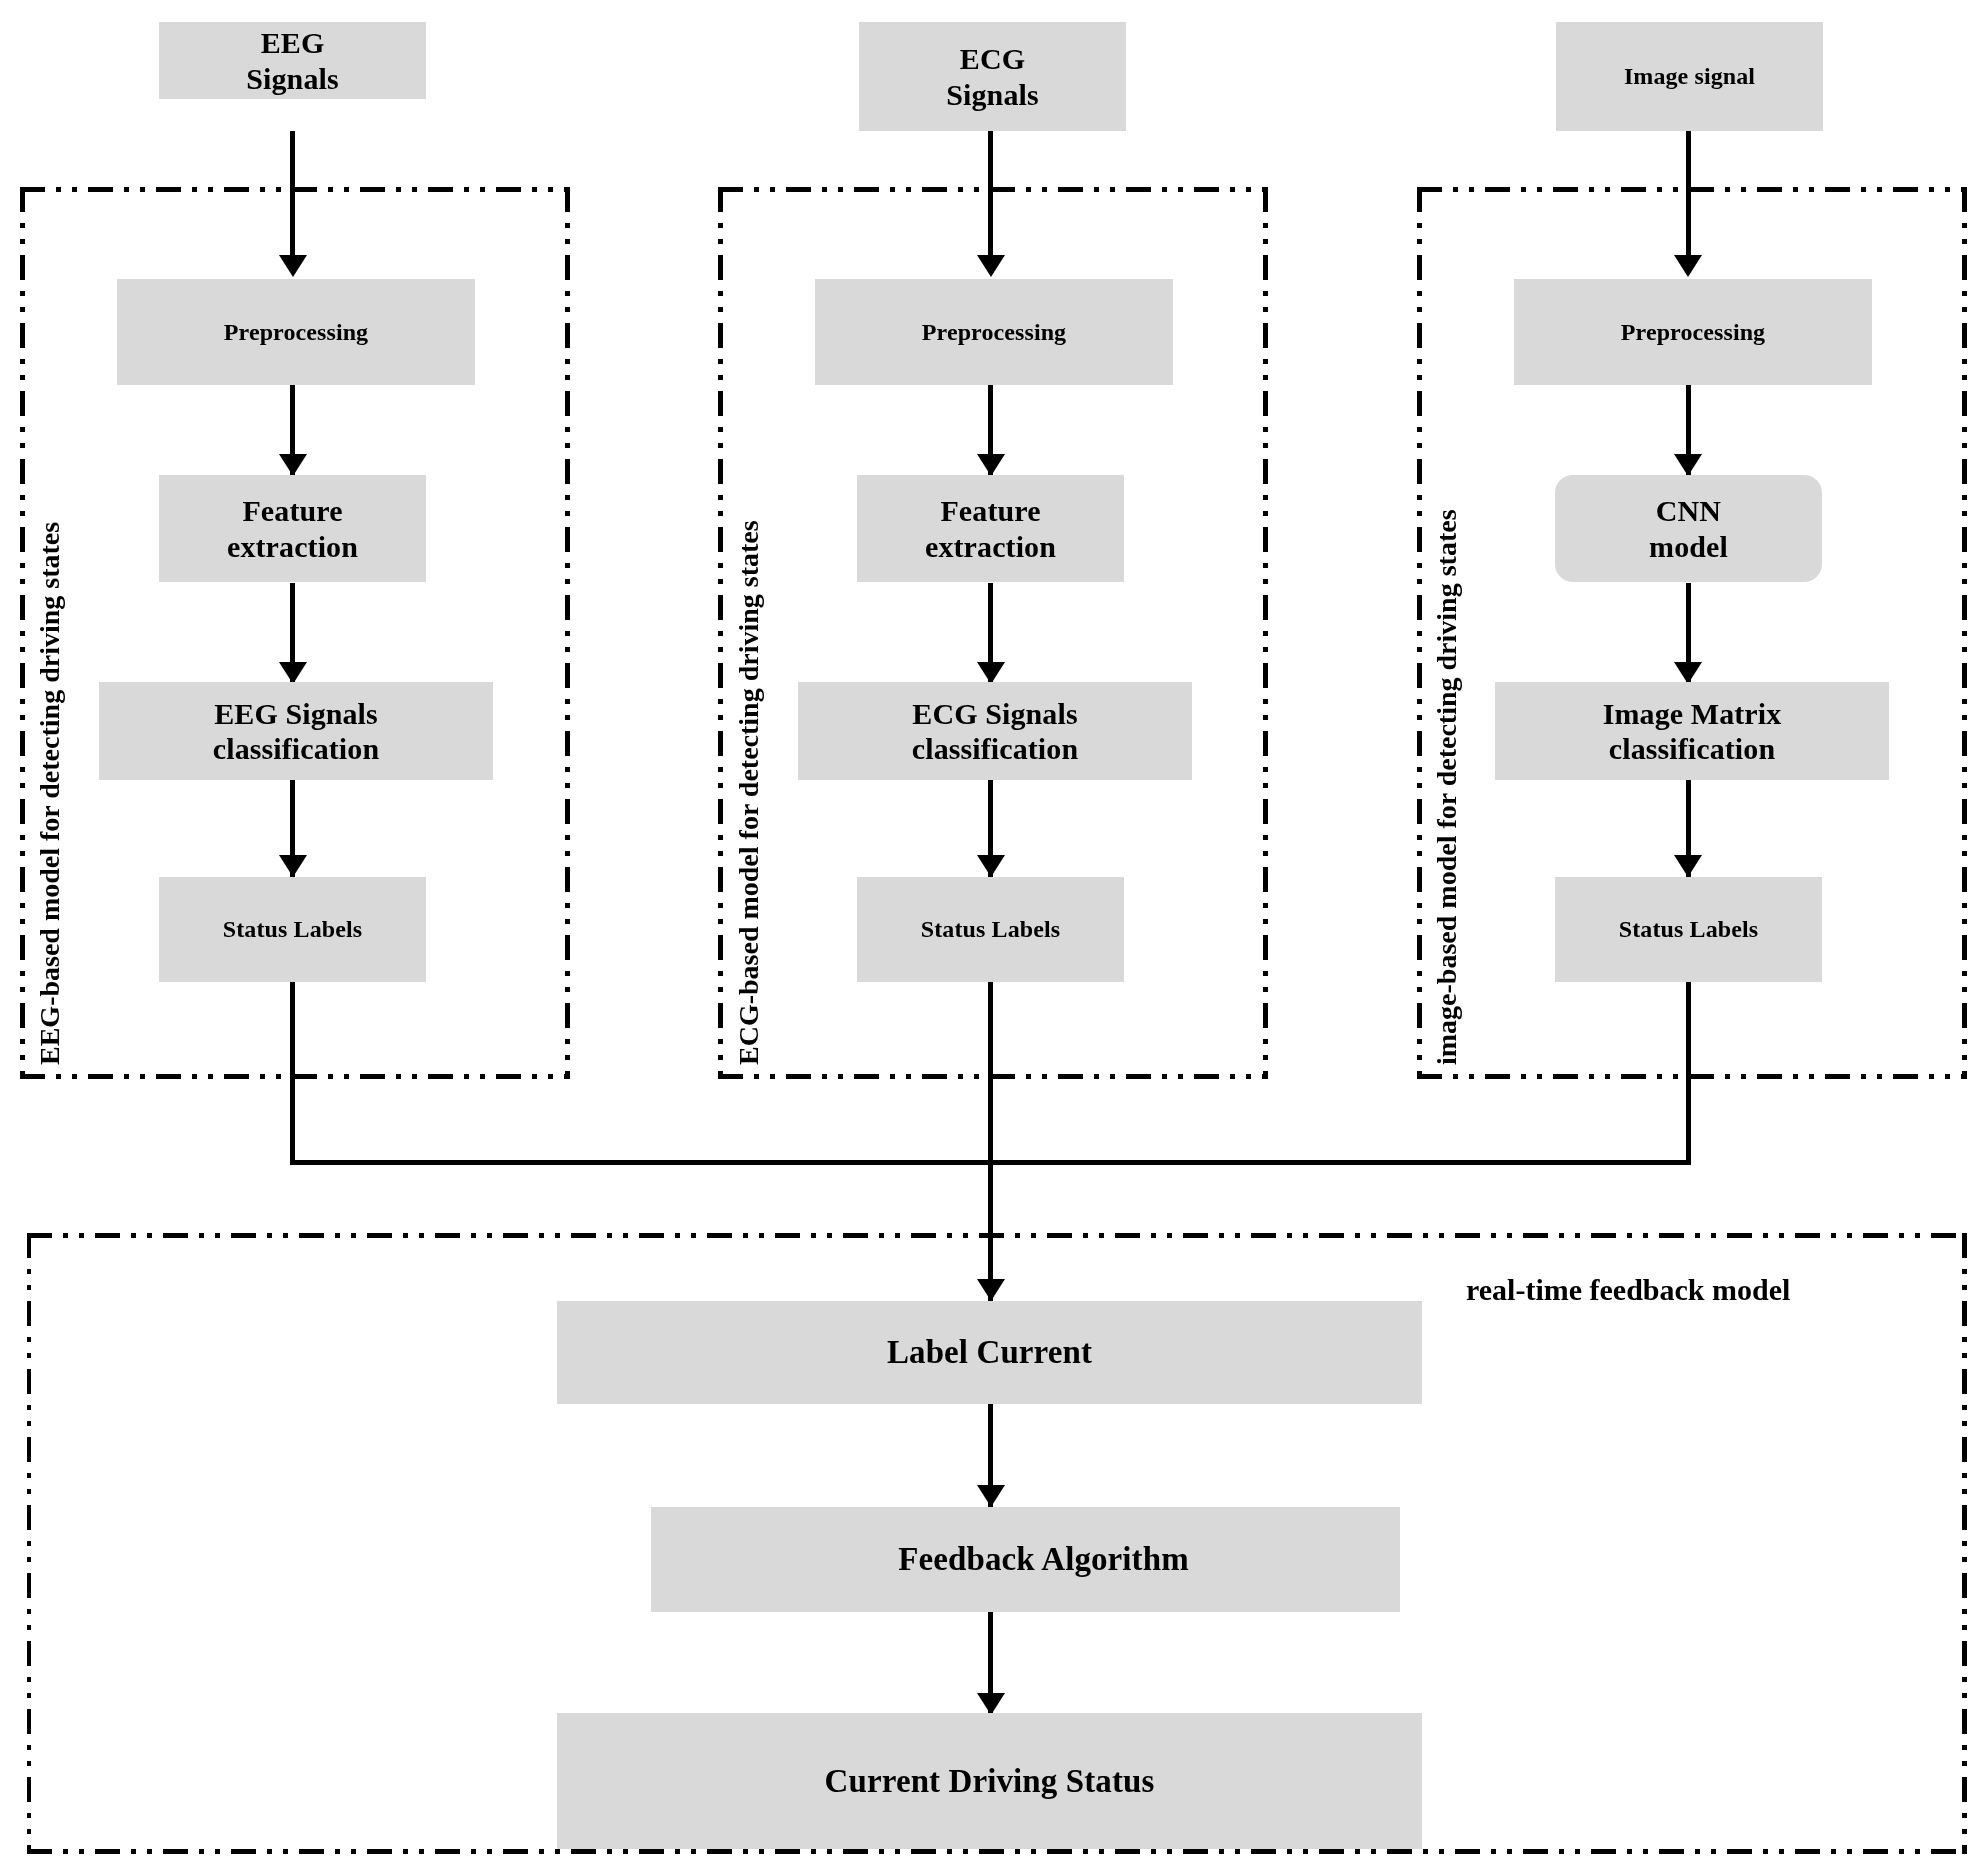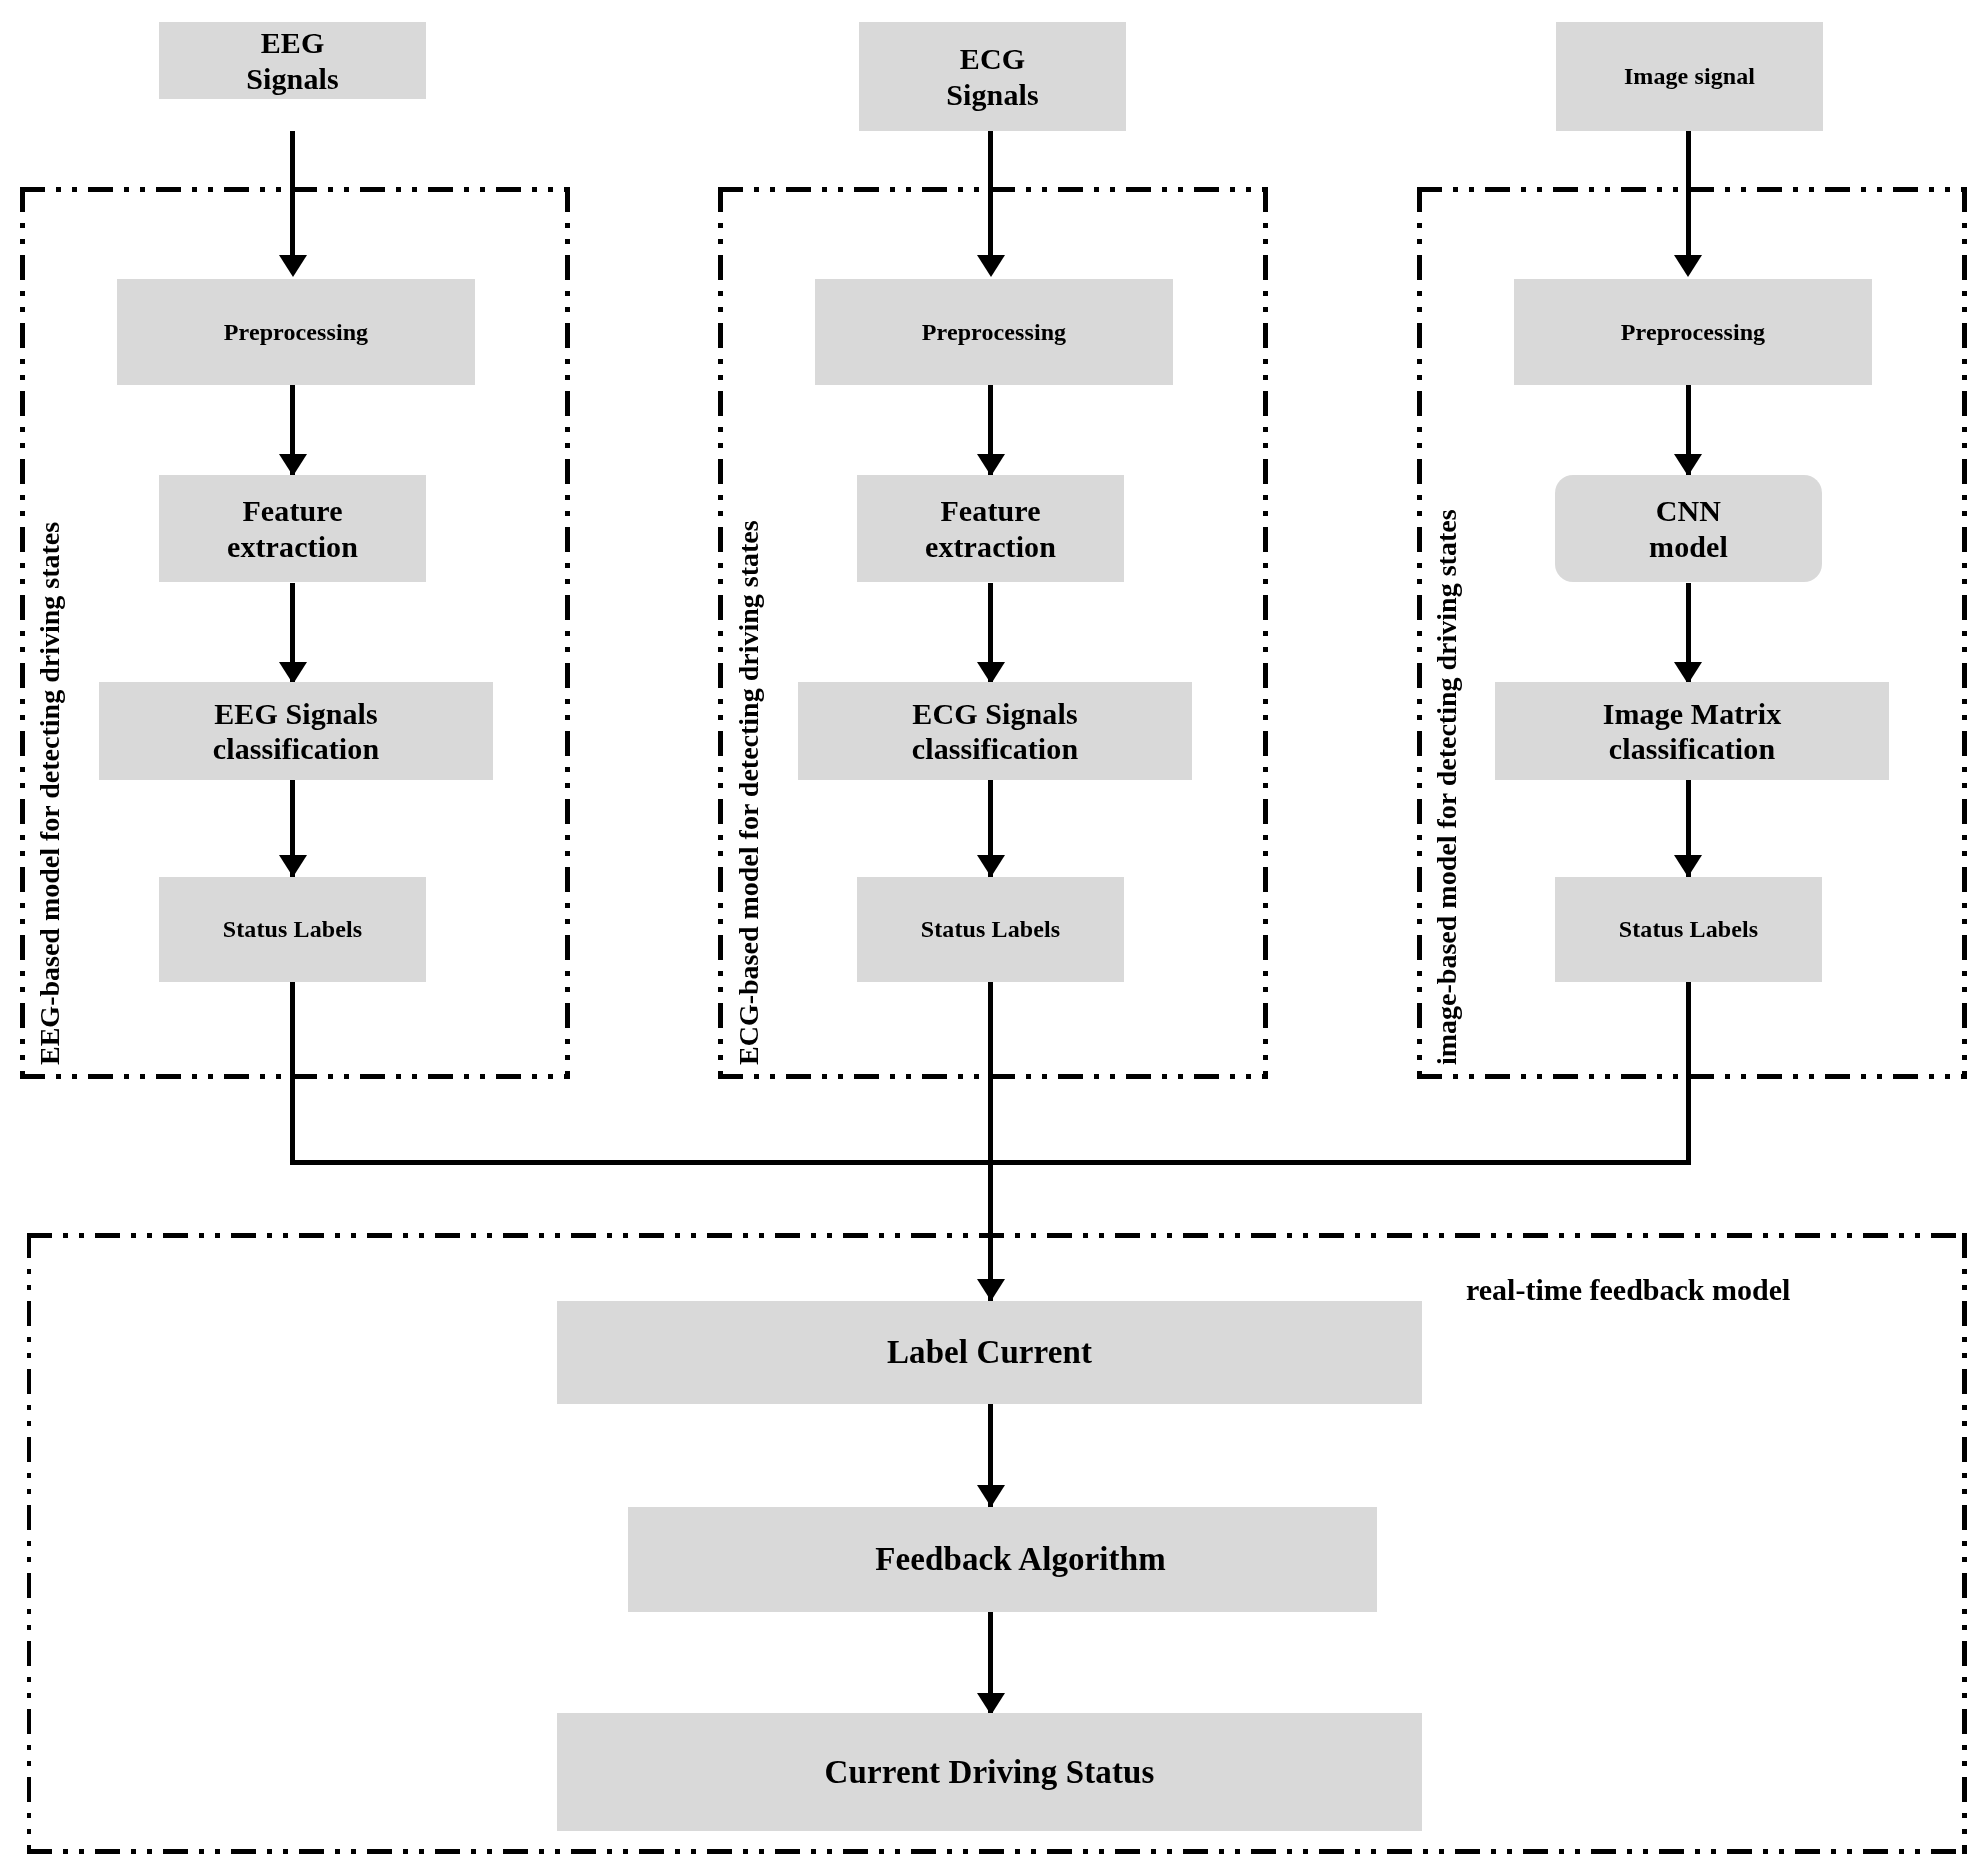--- a/index.html
+++ b/index.html
@@ -227,20 +227,20 @@
     <div class="edge h bottom"></div>
     <div class="edge v left"></div>
     <div class="edge v right"></div>
   </div>
   <div class="hlabel" style="left:1466px; top:1273px;">real-time feedback model</div>
 
   <div class="node wide" style="left:557px; top:1301px; width:865px; height:103px;">Label Current</div>
   <div class="line-v" style="left:988px; top:1404px; height:106px;"></div>
   <div class="arrowhead" style="left:977px; top:1485px;"></div>
 
-  <div class="node wide" style="left:628px; top:1507px; width:749px; height:105px;padding-left:40px;">Feedback Algorithm</div>
+  <div class="node wide" style="left:651px; top:1507px; width:749px; height:105px;padding-left:40px;">Feedback Algorithm</div>
   <div class="line-v" style="left:988px; top:1612px; height:106px;"></div>
   <div class="arrowhead" style="left:977px; top:1693px;"></div>
 
-  <div class="node wide" style="left:557px; top:1713px; width:865px; height:118px;text-align:right;">Current Driving Status</div>
+  <div class="node wide" style="left:557px; top:1713px; width:865px; height:136px;text-align:right;">Current Driving Status</div>
 
 </div>
 
 
 </body></html>

